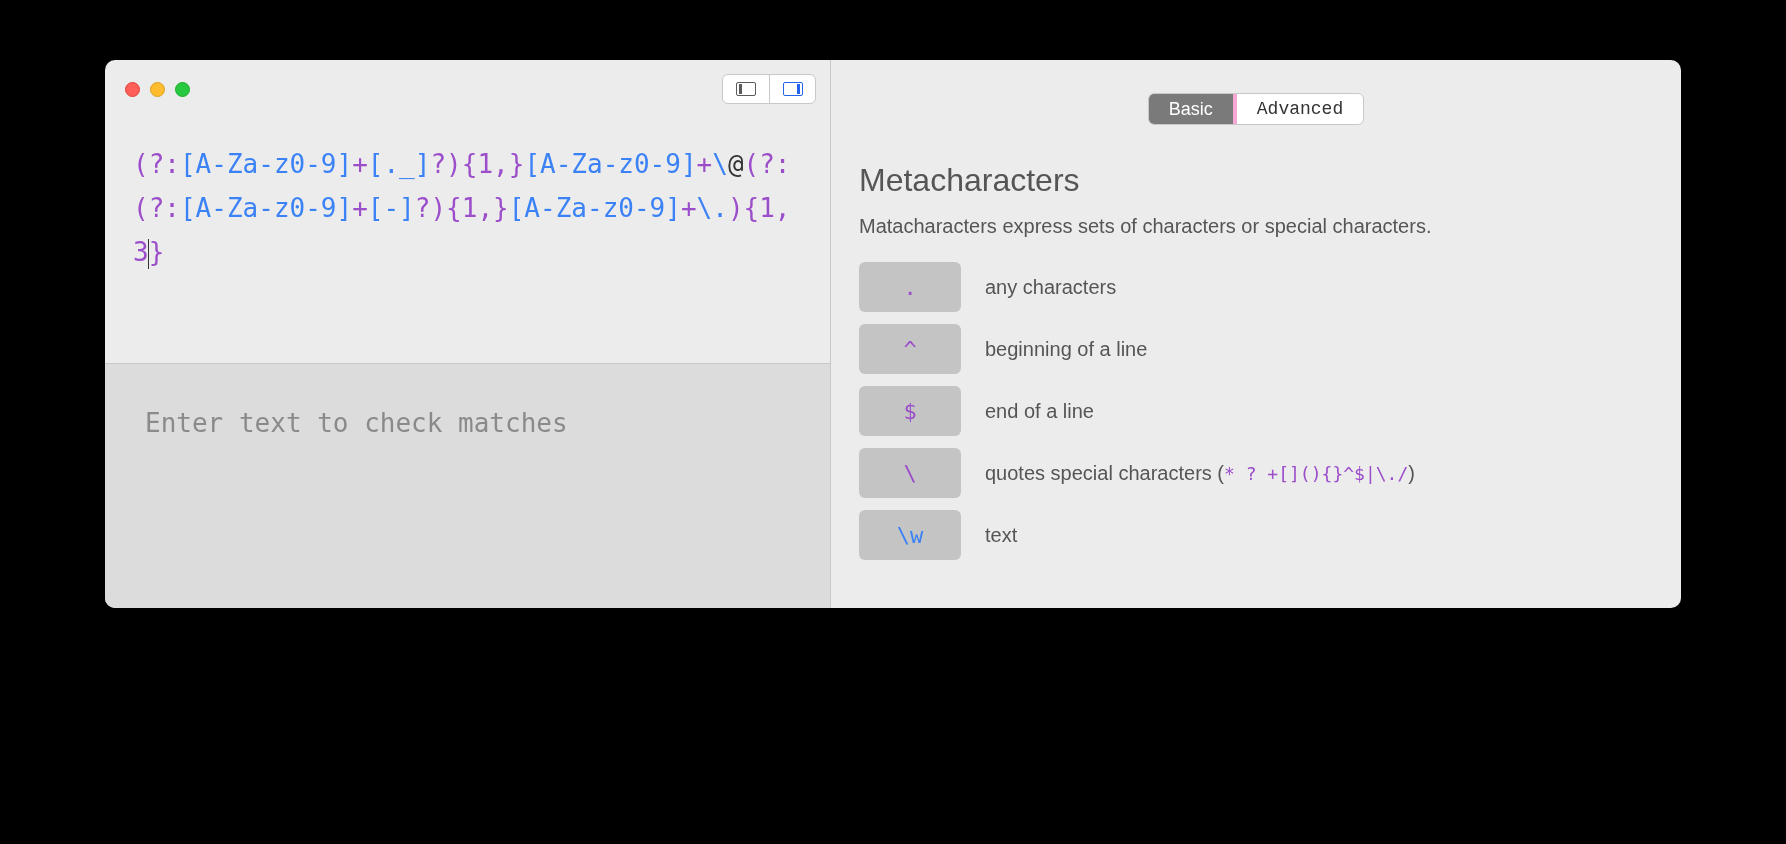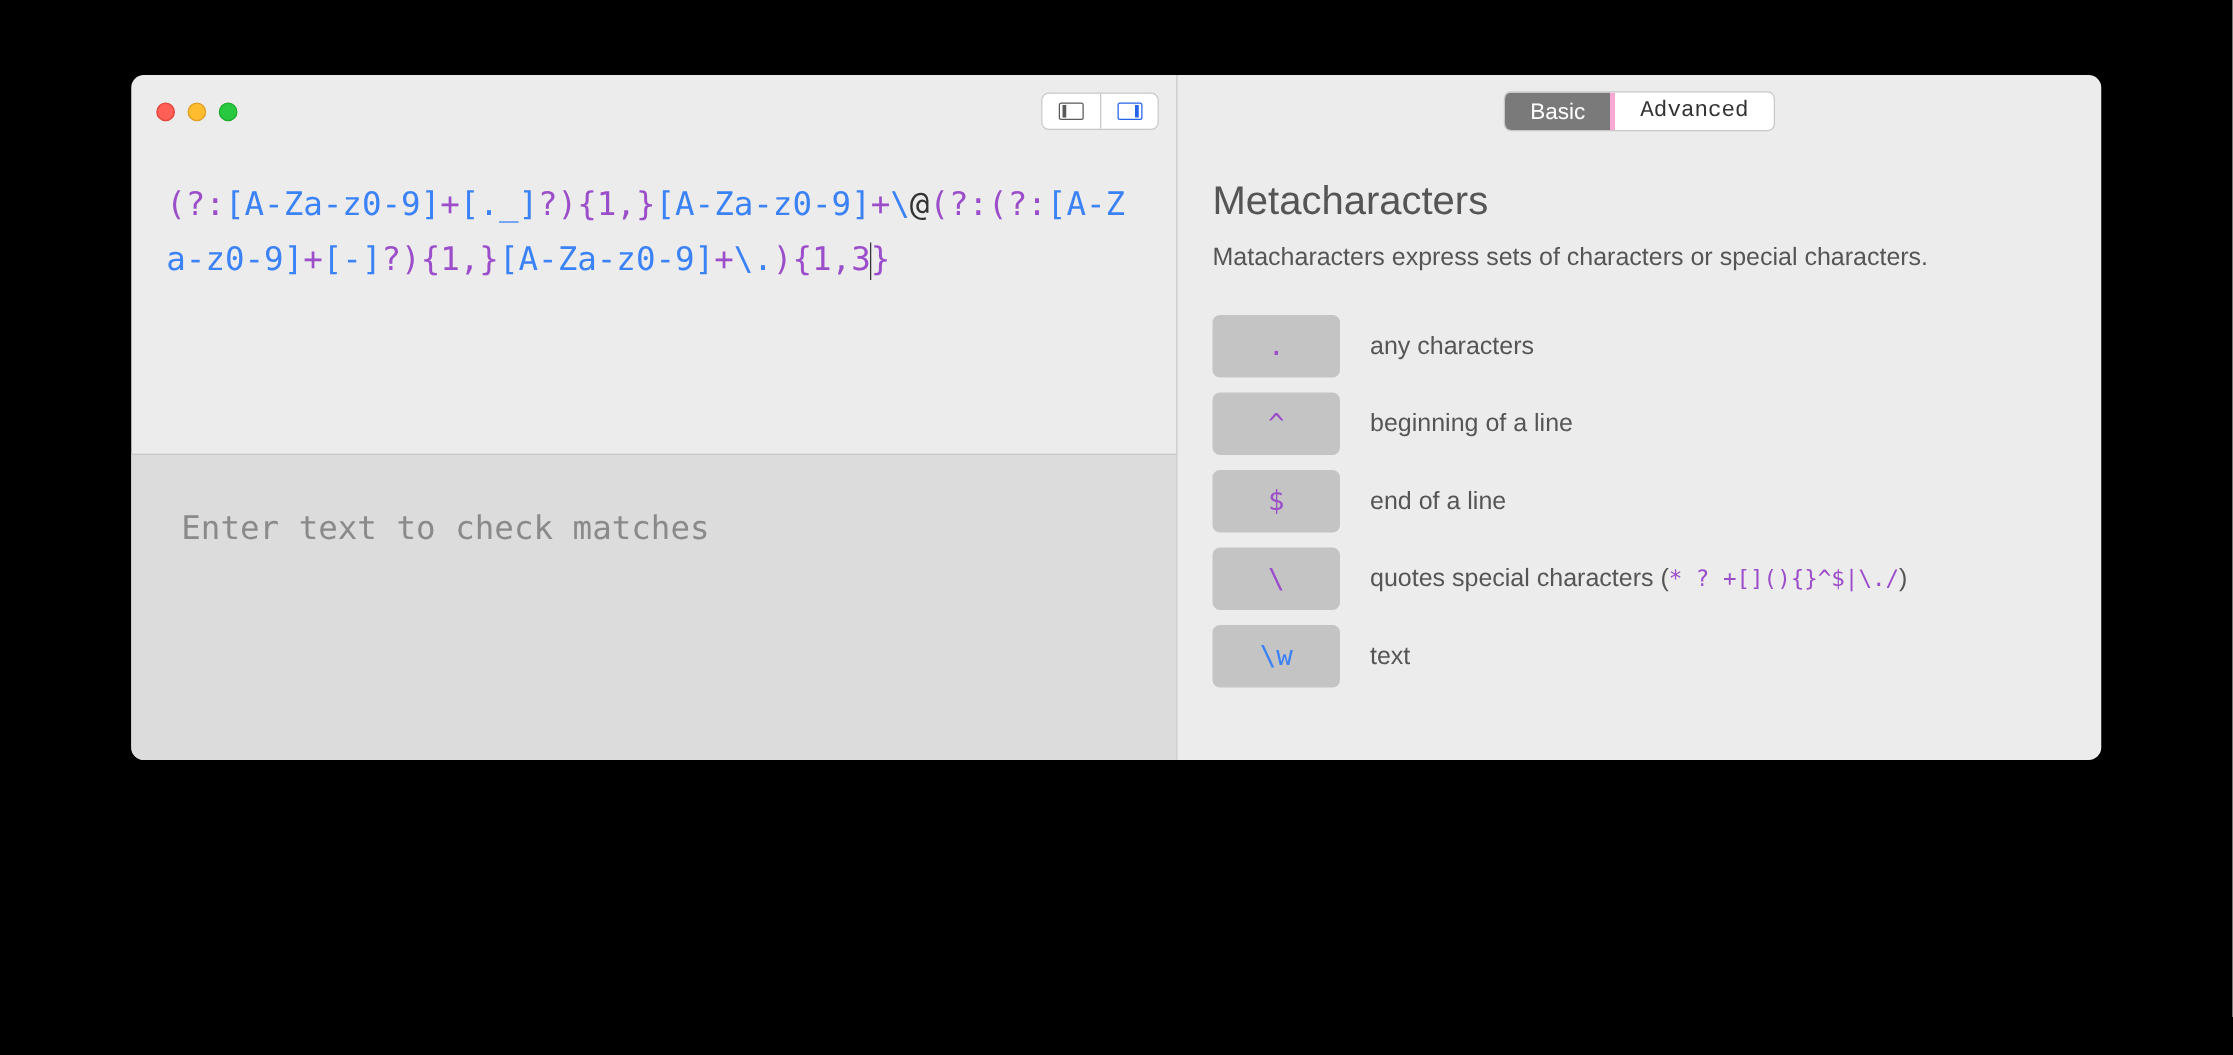--- a/index.html
+++ b/index.html
@@ -20,21 +20,21 @@
     .window {
       width: 1576px;
       height: 548px;
       background: #ececec;
       border-radius: 10px;
       box-shadow: 0 20px 60px rgba(0,0,0,0.5);
       display: flex;
       overflow: hidden;
     }
     .left-pane {
-      width: 837px;
+      width: 726px;
       display: flex;
       flex-direction: column;
       border-right: 1px solid #c8c8c8;
     }
     .titlebar {
       height: 58px;
       display: flex;
       align-items: center;
       justify-content: space-between;
       padding: 0 14px;
@@ -132,20 +132,21 @@
     .right-pane {
       flex: 1;
       display: flex;
       flex-direction: column;
     }
     .right-titlebar {
       height: 58px;
       display: flex;
       align-items: center;
       justify-content: center;
+      margin-top: 20px;
     }
     .segmented {
       display: flex;
       background: #fff;
       border: 1px solid #c8c8c8;
       border-radius: 6px;
       overflow: hidden;
       height: 32px;
     }
     .seg-btn {
@@ -173,21 +174,21 @@
       font-size: 32px;
       font-weight: 400;
       color: #555;
       margin-bottom: 14px;
       margin-top: 24px;
     }
     .section-desc {
       font-size: 20px;
       color: #555;
       line-height: 1.35;
-      margin-bottom: 32px;
+      margin-bottom: 22px;
     }
     .meta-list {
       display: flex;
       flex-direction: column;
       gap: 12px;
     }
     .meta-item {
       display: flex;
       align-items: center;
       gap: 24px;

